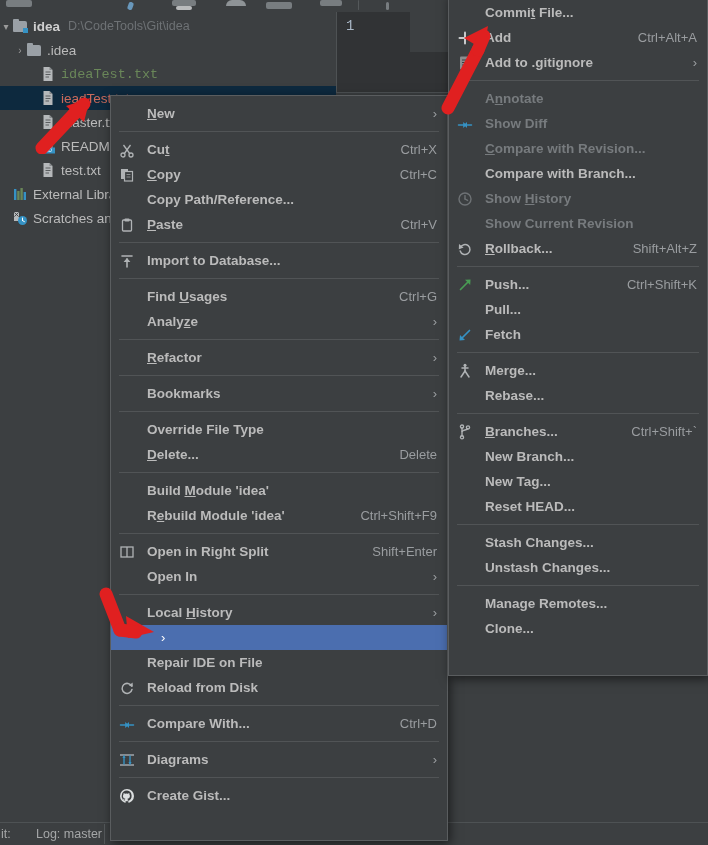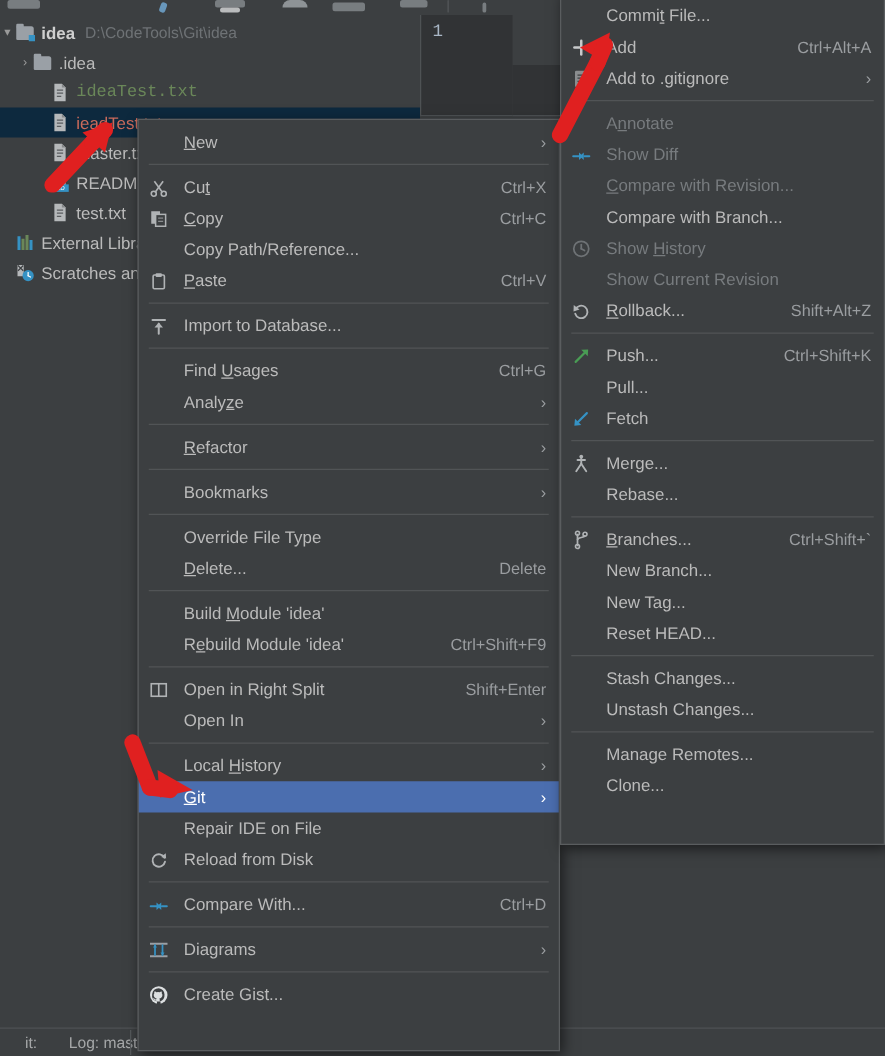--- a/index.html
+++ b/index.html
@@ -51,21 +51,21 @@
   }
   .right-blank {
     position: absolute; left: 448px; top: 676px; width: 260px; height: 146px;
     background: #3c3f41;
   }
   .bottom-bar {
     position: absolute; left: 0; top: 822px; width: 708px; height: 23px;
     background: #3c3f41; border-top: 1px solid #4e5254;
   }
   .bottom-bar .bb-text {
-    position: absolute; color: #a5a7a8; font-size: 12.5px; white-space: nowrap; margin-left: 19px;
+    position: absolute; color: #a5a7a8; font-size: 12.5px; white-space: nowrap;
   }
   .bb-divider {
     position: absolute; top: 824px; width: 1px; height: 20px; background: #55595b;
   }
 
   
   .tree-row {
     position: absolute; left: 0; width: 336px; height: 24px;
     display: flex; align-items: center; white-space: nowrap;
     font-size: 13.5px; color: #bbbbbb;
@@ -104,21 +104,21 @@
     height: 25px; padding: 0 10px 0 8px;
     color: #bbbbbb; font-size: 13.5px; white-space: nowrap;
     cursor: default;
   }
   .mi.selected { background: #4b6eaf; color: #ffffff; }
   .mi.disabled { color: #777b7e; }
   .mi-ico {
     width: 20px; height: 16px; flex: 0 0 auto; margin-right: 8px;
     position: relative; display: inline-block;
   }
-  .mi-label { flex: 1 1 auto; }
+  .mi-label { flex: 1 1 auto; font-weight: bold; }
   .mi-label u { text-decoration: underline; }
   .mi-short { flex: 0 0 auto; color: #9a9da0; font-size: 13px; margin-left: 18px; }
   .mi-arrow { flex: 0 0 auto; color: #9a9da0; font-size: 13px; margin-left: 14px; line-height: 1; }
   .mi.selected .mi-arrow { color: #ffffff; }
   .sep { height: 1px; background: #515456; margin: 5px 8px; }
 
   svg { display: block; }
 
   
   .arrow-ann { position: absolute; pointer-events: none; }
@@ -406,21 +406,20 @@
         <span class="mi-arrow">›</span>
       </div>
       <div class="sep"></div>
       <div class="mi">
         <span class="mi-ico"></span>
         <span class="mi-label">Local <u>H</u>istory</span>
         <span class="mi-arrow">›</span>
       </div>
       <div class="mi selected">
         <span class="mi-ico"></span>
-        <span class="mi-label"><u>G</u>it</span>
         <span class="mi-arrow">›</span>
       </div>
       <div class="mi">
         <span class="mi-ico"></span>
         <span class="mi-label">Repair IDE on File</span>
       </div>
       <div class="mi">
         <span class="mi-ico">
           <svg width="16" height="16" viewBox="0 0 16 16">
             <g fill="none" stroke="#b0b3b5" stroke-width="1.5" stroke-linecap="round">

